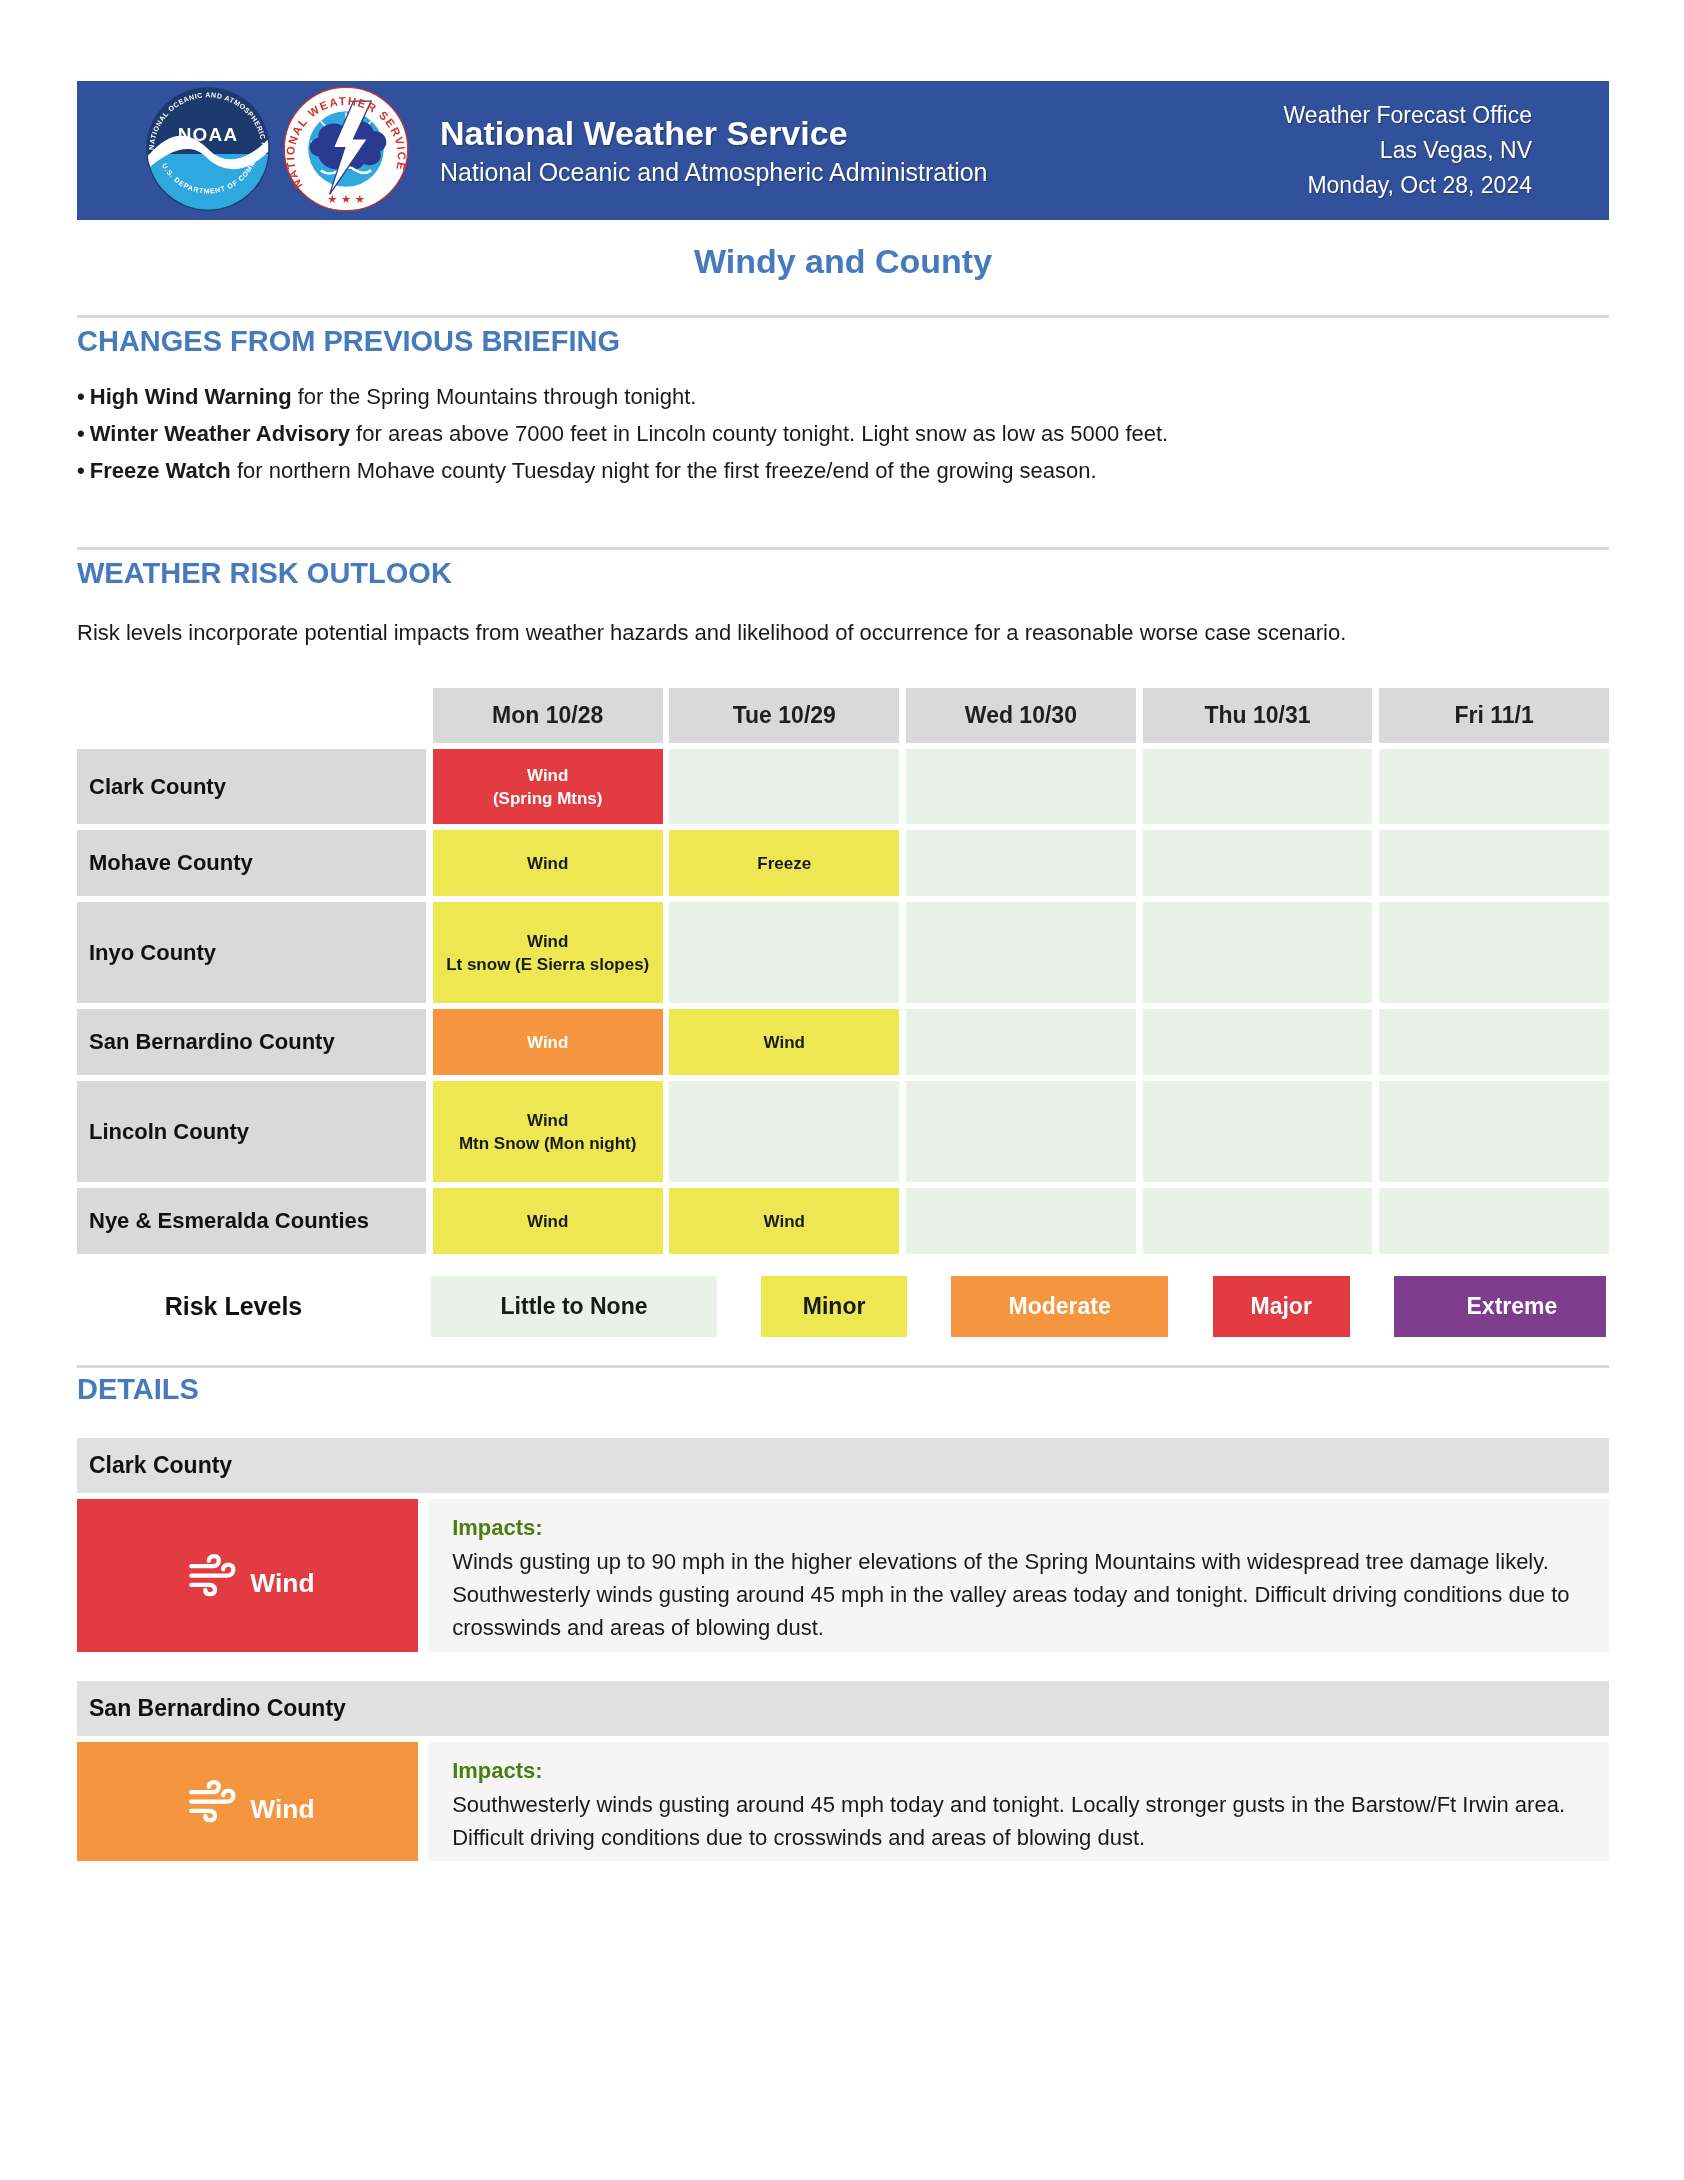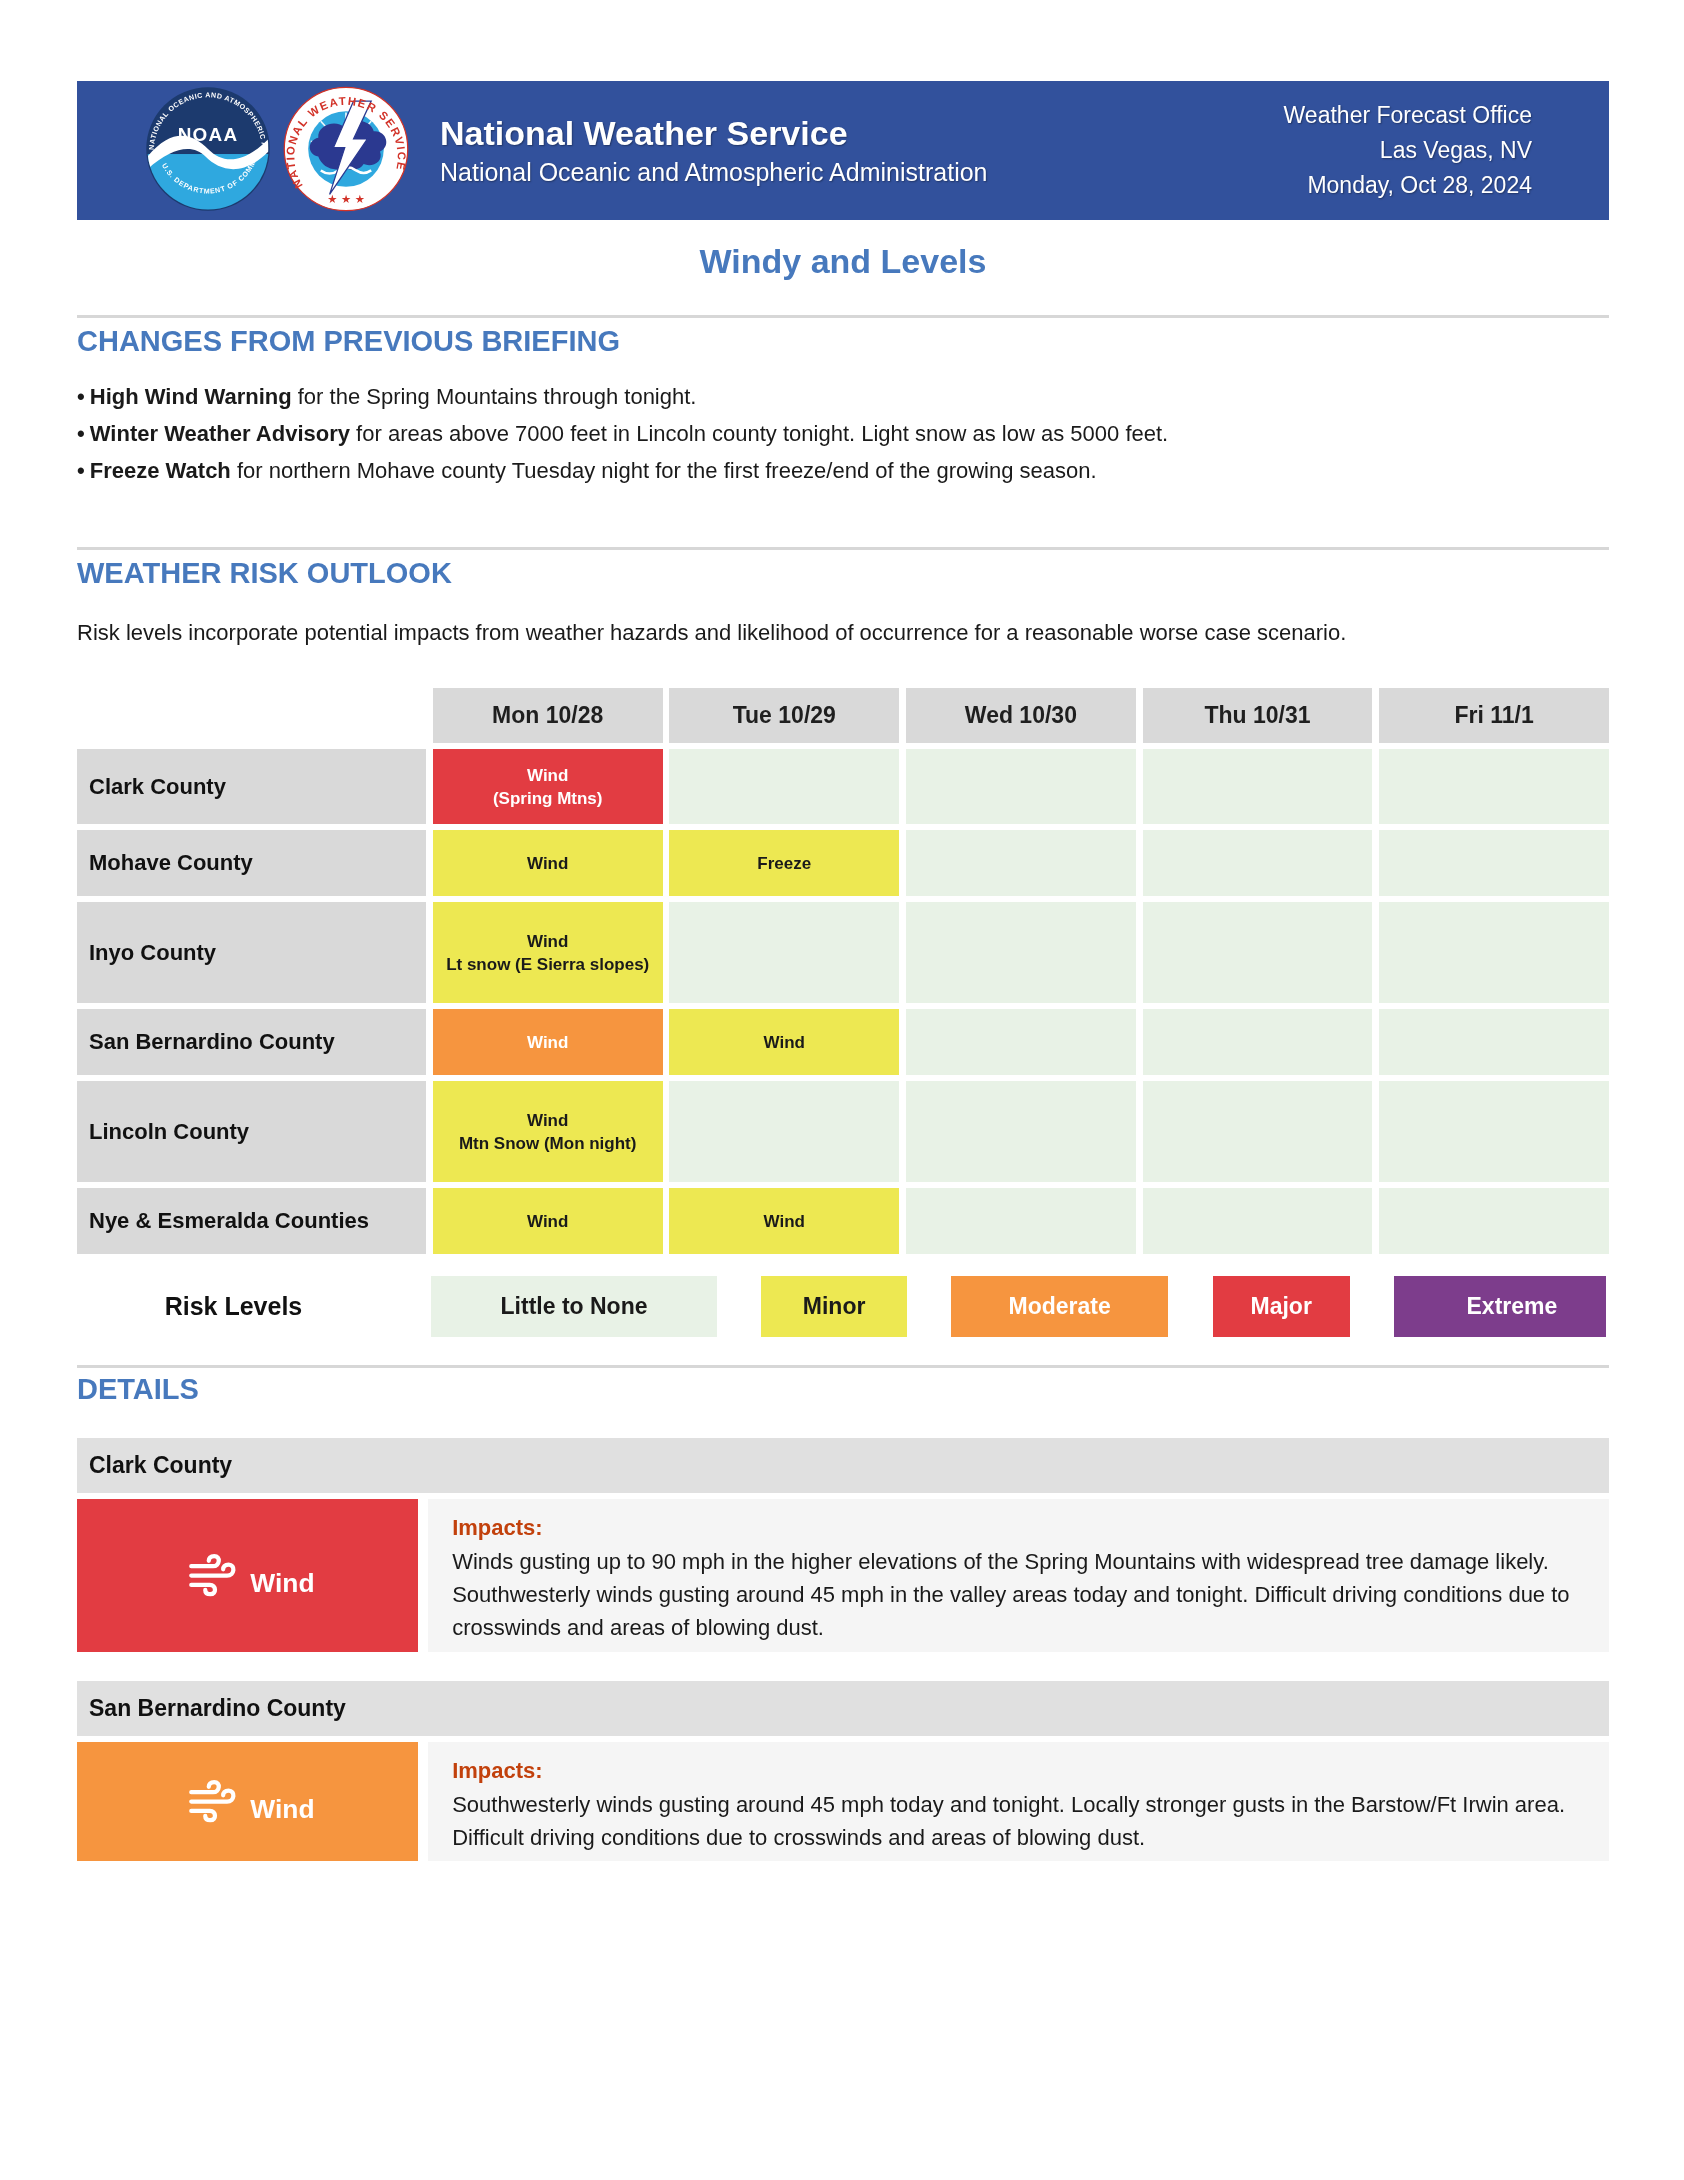--- a/index.html
+++ b/index.html
@@ -61,21 +61,21 @@
 
   
   .county-bar{height:55px;background:#E0E0E0;display:flex;align-items:center;padding-left:12px;
               box-sizing:border-box;font-size:23px;font-weight:bold;color:#111;}
   #bar-clark{top:1438px;} #row-clark{top:1499px;height:153px;}
   #bar-sb{top:1681px;}    #row-sb{top:1742px;height:119px;}
   .detail-row{display:flex;}
   .hazard-box{width:341px;flex:0 0 auto;display:flex;align-items:center;justify-content:center;}
   .hazard-label{color:#ffffff;font-size:26.4px;font-weight:bold;margin-left:6.8px;margin-top:15.3px;}
   .impacts{flex:1;margin-left:10.2px;background:#F5F5F5;padding:12px 24px;box-sizing:border-box;}
-  .impacts-label{font-size:22px;font-weight:bold;line-height:34px;color:#c2410c;}
+  .impacts-label{font-size:22px;font-weight:bold;line-height:34px;color:#4d7c0f;}
   .impacts-text{font-size:22px;line-height:33px;color:#1a1a1a;}
 </style>
 </head>
 <body>
 
 <div class="page">
 
   <div class="abs band">
     <div class="seal noaa">
       <svg width="126" height="126" viewBox="0 0 100 100">
@@ -127,21 +127,21 @@
       <div class="agency-name">National Weather Service</div>
       <div class="agency-sub">National Oceanic and Atmospheric Administration</div>
     </div>
     <div class="office">
       <div>Weather Forecast Office</div>
       <div>Las Vegas, NV</div>
       <div>Monday, Oct 28, 2024</div>
     </div>
   </div>
 
-  <div class="abs doc-title">Windy and Levels</div>
+  <div class="abs doc-title">Windy and County</div>
 
   <div id="rule1" class="abs rule"></div>
   <div id="head1" class="abs sec-head">CHANGES FROM PREVIOUS BRIEFING</div>
   <div class="abs bullets">
     <div class="bullet"><span class="dot">•</span><span class="lead">High Wind Warning</span><span> for the Spring Mountains through tonight.</span></div>
     <div class="bullet"><span class="dot">•</span><span class="lead">Winter Weather Advisory</span><span> for areas above 7000 feet in Lincoln county tonight. Light snow as low as 5000 feet.</span></div>
     <div class="bullet"><span class="dot">•</span><span class="lead">Freeze Watch</span><span> for northern Mohave county Tuesday night for the first freeze/end of the growing season.</span></div>
   </div>
 
   <div id="rule2" class="abs rule"></div>

